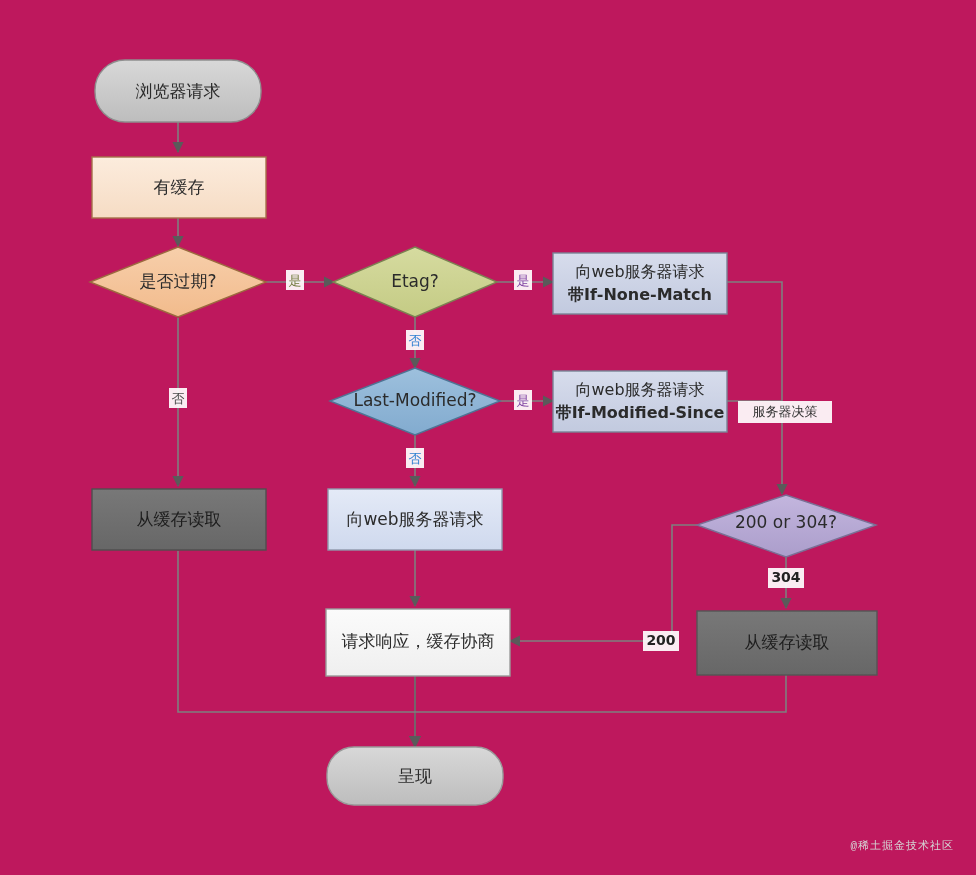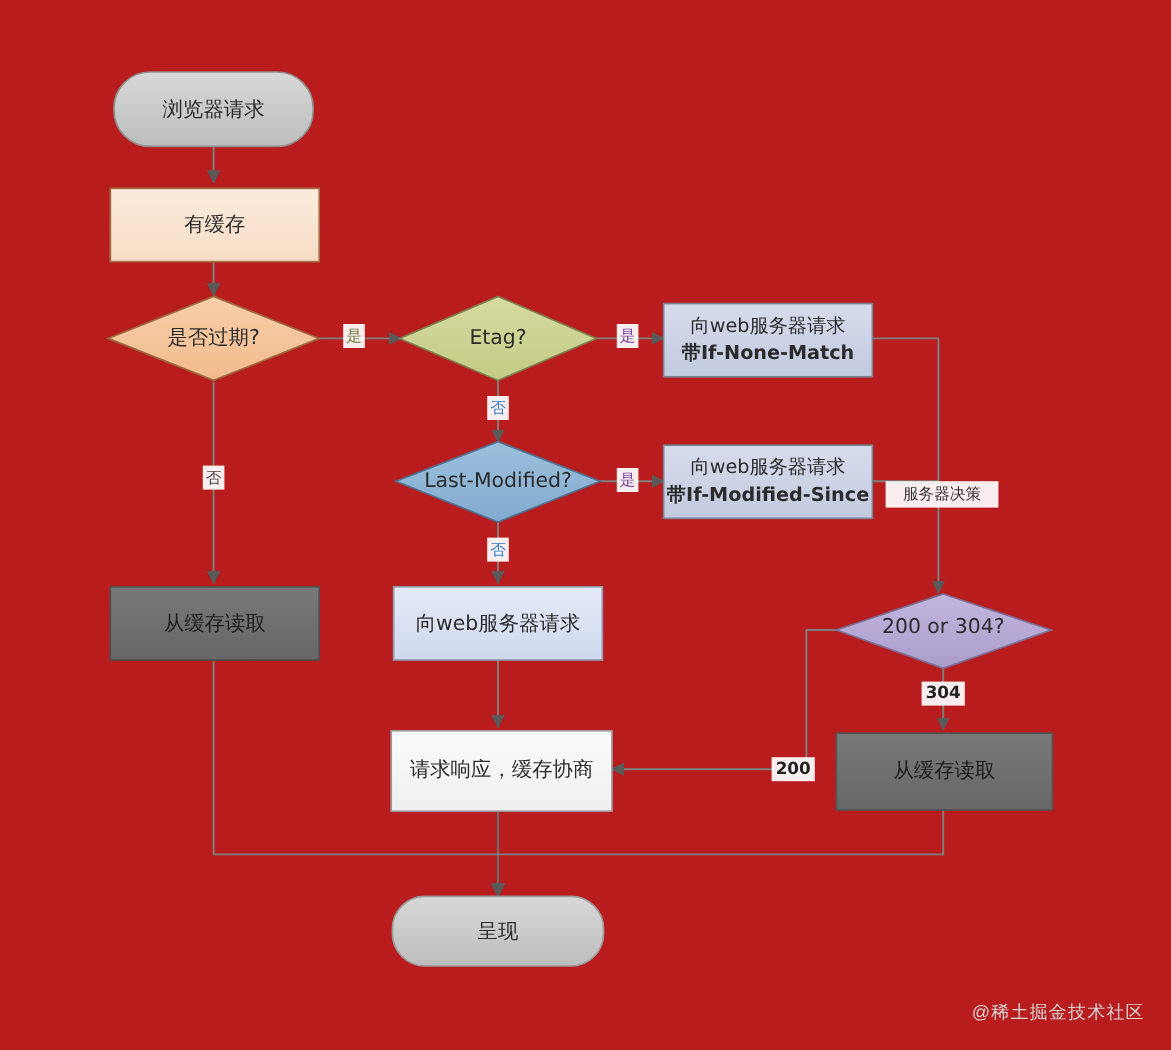--- a/index.html
+++ b/index.html
@@ -7,21 +7,21 @@
     padding: 0;
     background: #ffffff;
   }
   body {
     font-family: "DejaVu Sans", "Liberation Sans", sans-serif;
   }
   #canvas {
     position: relative;
     width: 976px;
     height: 875px;
-    background: #b91c1c;
+    background: #be185d;
     overflow: hidden;
   }
   svg#flow {
     position: absolute;
     left: 0;
     top: 0;
     width: 976px;
     height: 875px;
   }
   .node-label {
@@ -58,22 +58,22 @@
     stroke: #6d6d6d;
     stroke-width: 1.8;
   }
   .shape {
     stroke-width: 1.4;
   }
   .watermark {
     position: absolute;
     right: 22px;
     bottom: 22px;
-    font-family: Liberation Sans, sans-serif;
-    font-size: 15px;
+    font-family: Liberation Mono, monospace;
+    font-size: 11px;
     color: #d5d5d5;
     letter-spacing: 1px;
     user-select: none;
   }
   .lbl-bg {
     fill: #ffffff;
     fill-opacity: 0.92;
   }
 </style>
 </head>

